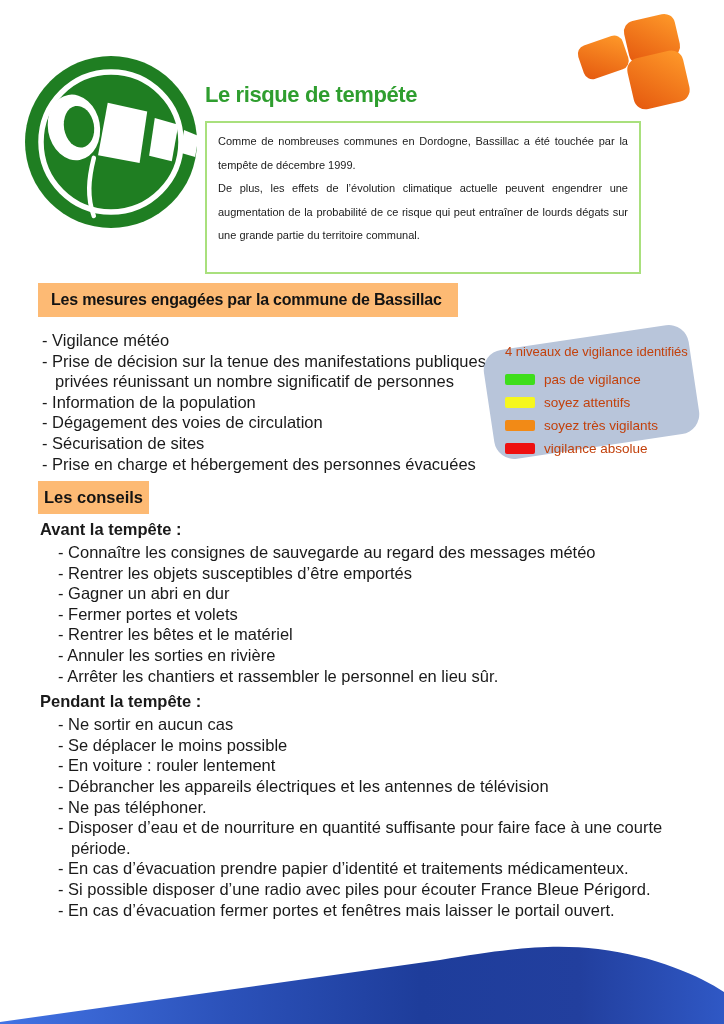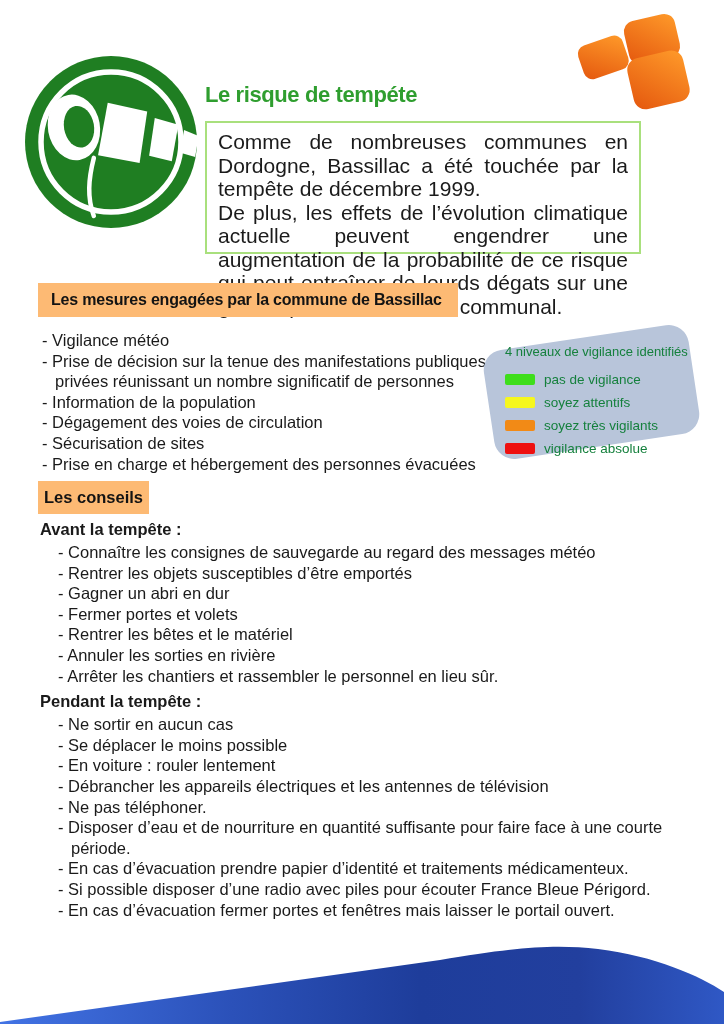--- a/index.html
+++ b/index.html
@@ -9,24 +9,24 @@
     font-family:"Liberation Sans", sans-serif;color:#1a1a1a;
   }
   
   .storm-logo{position:absolute;left:23px;top:53px;width:176px;height:178px;}
   .brand-diamonds{position:absolute;left:575px;top:10px;width:149px;height:140px;}
   .page-title{
     position:absolute;left:205px;top:82px;
     font-size:22px;font-weight:bold;color:#2f9e2f;letter-spacing:-0.4px;
   }
   .intro-box{
-    position:absolute;left:205px;top:121px;width:436px;height:133px;
+    position:absolute;left:205px;top:121px;width:436px;height:153px;
     box-sizing:border-box;border:2px solid #a9e07d;
     padding:7px 11px;text-align:justify;
-    font-size:21px;line-height:23.5px;color:#1b1b1b;
+    font-size:11px;line-height:23.5px;color:#1b1b1b;
   }
   .intro-box p{margin:0;}
   
   .banner{
     position:absolute;background:#fdba74;color:#131313;
     font-weight:bold;box-sizing:border-box;
   }
   .banner-measures{left:38px;top:283px;width:420px;height:34px;
     font-size:16px;line-height:34px;padding-left:13px;letter-spacing:-0.2px;}
   .banner-conseils{left:38px;top:481px;width:111px;height:33px;
@@ -34,21 +34,21 @@
   
   .measures-list{position:absolute;left:42px;top:330px;width:470px;
     font-size:16.5px;line-height:20.6px;}
   .li{padding-left:13px;text-indent:-13px;}
   .li::before{content:"- ";}
   
   .vigilance-blob{
     position:absolute;left:488px;top:337px;width:207px;height:110px;
     background:#b8c5da;border-radius:20px;transform:rotate(-8.5deg);
   }
-  .vigilance-content{position:absolute;left:505px;top:344px;width:200px;color:#15803d;}
+  .vigilance-content{position:absolute;left:505px;top:344px;width:200px;color:#c2410c;}
   .vigilance-title{font-size:13px;margin-bottom:9px;}
   .vig-row{display:flex;align-items:center;height:23px;}
   .swatch{width:30px;height:11px;border-radius:2px;margin-right:9px;flex:0 0 auto;}
   .vig-label{font-size:13.5px;}
   
   .conseils{position:absolute;left:40px;top:519px;width:650px;
     font-size:16.5px;line-height:20.6px;}
   .sub-heading{font-weight:bold;font-size:16.5px;line-height:21px;margin:0 0 2px 0;}
   .sub-heading.pendant{margin-top:5px;}
   .advice-list{margin-left:18px;}

